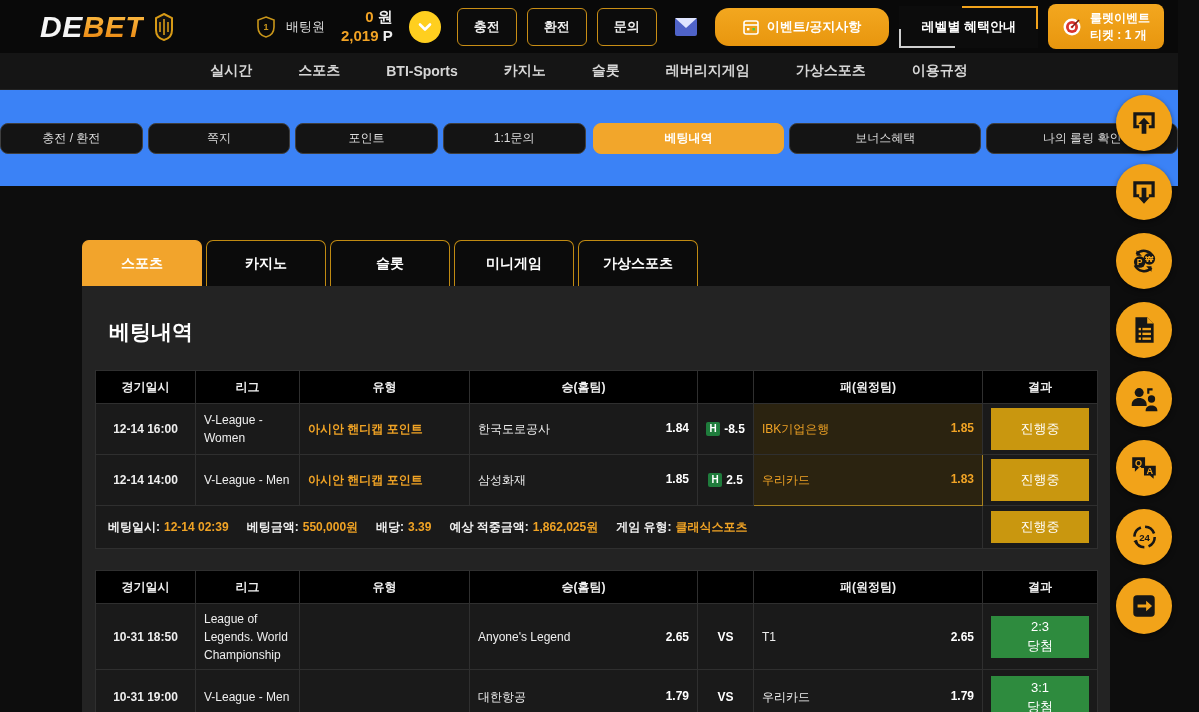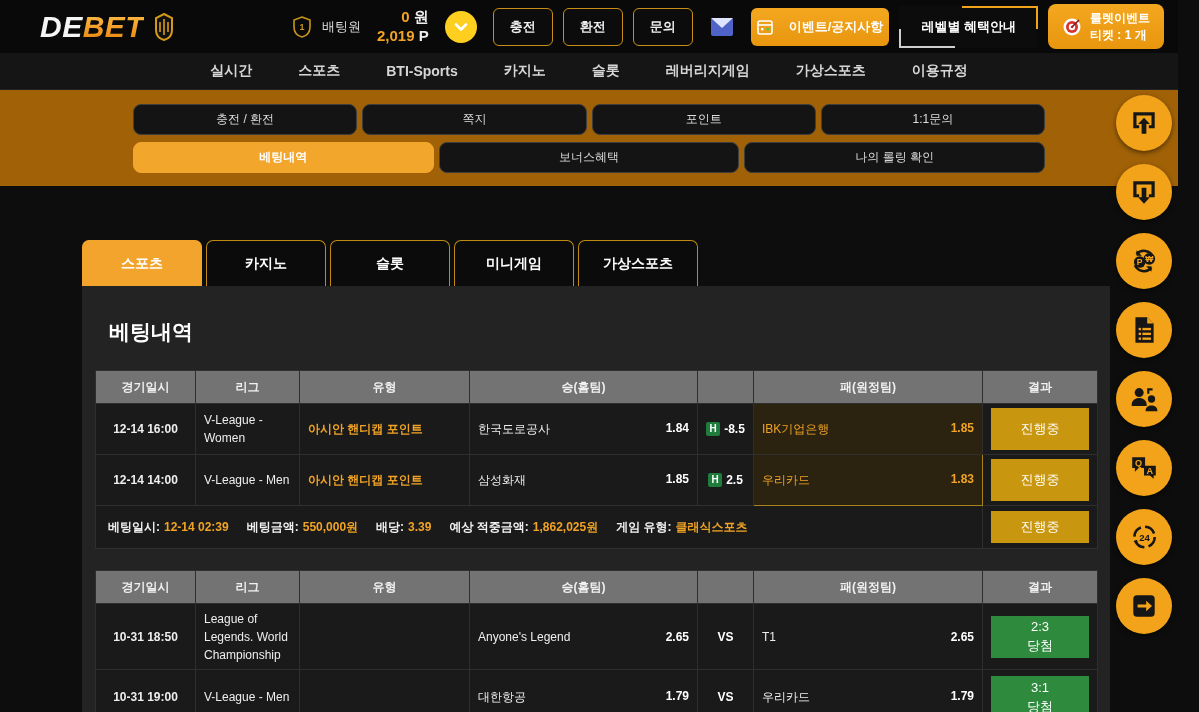--- a/index.html
+++ b/index.html
@@ -15,48 +15,48 @@
   .logo-bet { background:linear-gradient(180deg,#ffc24a,#e8820c); -webkit-background-clip:text; background-clip:text; color:transparent; }
   .hdr-right { margin-left:auto; display:flex; align-items:center; gap:10px; }
   .lvl-shield { width:20px; height:22px; }
   .uname { font-size:13px; color:#ddd; }
   .balance { text-align:right; line-height:1.25; font-size:15px; font-weight:bold; margin-left:6px; }
   .balance .amt { color:#f2a325; }
   .balance .unit { color:#eee; }
   .chev-btn { width:32px; height:32px; border-radius:50%; background:#ffcf1f; border:none; display:flex; align-items:center; justify-content:center; cursor:pointer; margin:0 6px; }
   .hdr-btn { background:#0c0c0c; border:1px solid #c98e15; border-radius:6px; color:#eee; font-size:13px; padding:9px 16px; cursor:pointer; font-weight:bold; }
   .mail { width:22px; height:18px; margin:0 8px; cursor:pointer; }
-  .event-btn { background:linear-gradient(180deg,#f3a71f,#e8960e); border:none; border-radius:6px; color:#fff; font-size:13px; font-weight:bold; padding:10px 6px; display:flex; align-items:center; gap:16px; cursor:pointer; }
+  .event-btn { background:linear-gradient(180deg,#f3a71f,#e8960e); border:none; border-radius:14px; color:#fff; font-size:13px; font-weight:bold; padding:10px 28px; display:flex; align-items:center; gap:8px; cursor:pointer; }
   .level-btn { position:relative; background:#0c0c0c; border:none; color:#fff; font-size:13px; font-weight:bold; padding:12px 22px; cursor:pointer; }
   .level-btn .c-tr { position:absolute; top:0; right:0; width:55%; height:55%; border-top:2px solid #f2a31c; border-right:2px solid #f2a31c; }
   .level-btn .c-bl { position:absolute; bottom:0; left:0; width:40%; height:45%; border-bottom:2px solid #cfcfcf; border-left:2px solid #cfcfcf; }
   .roulette-btn { background:linear-gradient(180deg,#f3a71f,#e8960e); border:none; border-radius:8px; color:#fff; font-size:12px; font-weight:bold; padding:6px 14px; display:flex; align-items:center; gap:8px; cursor:pointer; line-height:1.35; text-align:left; }
 
   
   .nav { height:37px; background:#151515; display:flex; align-items:center; justify-content:center; gap:46px; border-bottom:1px solid #222; }
   .nav a { color:#d6d6d6; font-size:14px; font-weight:bold; text-decoration:none; cursor:pointer; }
 
   
-  .quick { height:96px; background:#a16207; display:flex; flex-direction:column; align-items:center; justify-content:center; gap:7px; }
+  .quick { height:96px; background:#3b82f6; display:flex; flex-direction:row; align-items:center; justify-content:center; gap:7px; }
   .quick-row { display:flex; gap:5px; width:912px; }
   .qbtn { flex:1; height:31px; background:#141414; border:1px solid #3e3e3e; border-radius:8px; color:#ddd; font-size:12px; cursor:pointer; }
   .qbtn.active { background:#f2a62b; border-color:#f2a62b; color:#fff; font-weight:bold; }
 
   
   .content { background:#0d0d0d; padding:54px 0 0 82px; min-height:526px; }
   .tabs { display:flex; gap:4px; }
   .tab { width:120px; height:46px; background:#0b0b0b; border:1px solid #c08a12; border-bottom:none; border-radius:7px 7px 0 0; color:#fff; font-size:14px; font-weight:bold; cursor:pointer; }
   .tab.active { background:#f2a42c; border-color:#f2a42c; }
   .panel { width:1028px; background:#232323; padding:32px 13px 40px 13px; }
   .page-title { font-size:21px; font-weight:bold; color:#fff; margin:0 0 24px 14px; }
 
   
   table.bet { width:1002px; border-collapse:collapse; table-layout:fixed; background:#1a1a1a; margin-bottom:21px; }
   table.bet th, table.bet td { border:1px solid #2f2f2f; font-size:12px; padding:4px 8px; }
-  table.bet thead th { background:#737373; color:#f0f0f0; font-weight:bold; height:33px; }
+  table.bet thead th { background:#000000; color:#f0f0f0; font-weight:bold; height:33px; }
   .col-date{width:100px}.col-league{width:104px}.col-type{width:170px}.col-home{width:228px}.col-mid{width:56px}.col-away{width:229px}.col-result{width:115px}
   td.c-date { text-align:center; font-weight:bold; color:#eee; }
   td.c-league { color:#eee; line-height:1.5; }
   td.c-type { color:#f0a325; font-weight:bold; }
   .t1 tbody tr { height:43px; }
   .team-line { display:flex; justify-content:space-between; align-items:flex-start; gap:6px; }
   .team-name { color:#eee; }
   .team-odds { color:#fff; font-weight:bold; }
   td.c-mid { text-align:center; color:#fff; font-weight:bold; white-space:nowrap; }
   .h-badge { display:inline-block; background:#1f7c3c; color:#fff; font-size:10px; font-weight:bold; width:14px; height:14px; line-height:14px; text-align:center; border-radius:2px; margin-right:4px; vertical-align:1px; }

